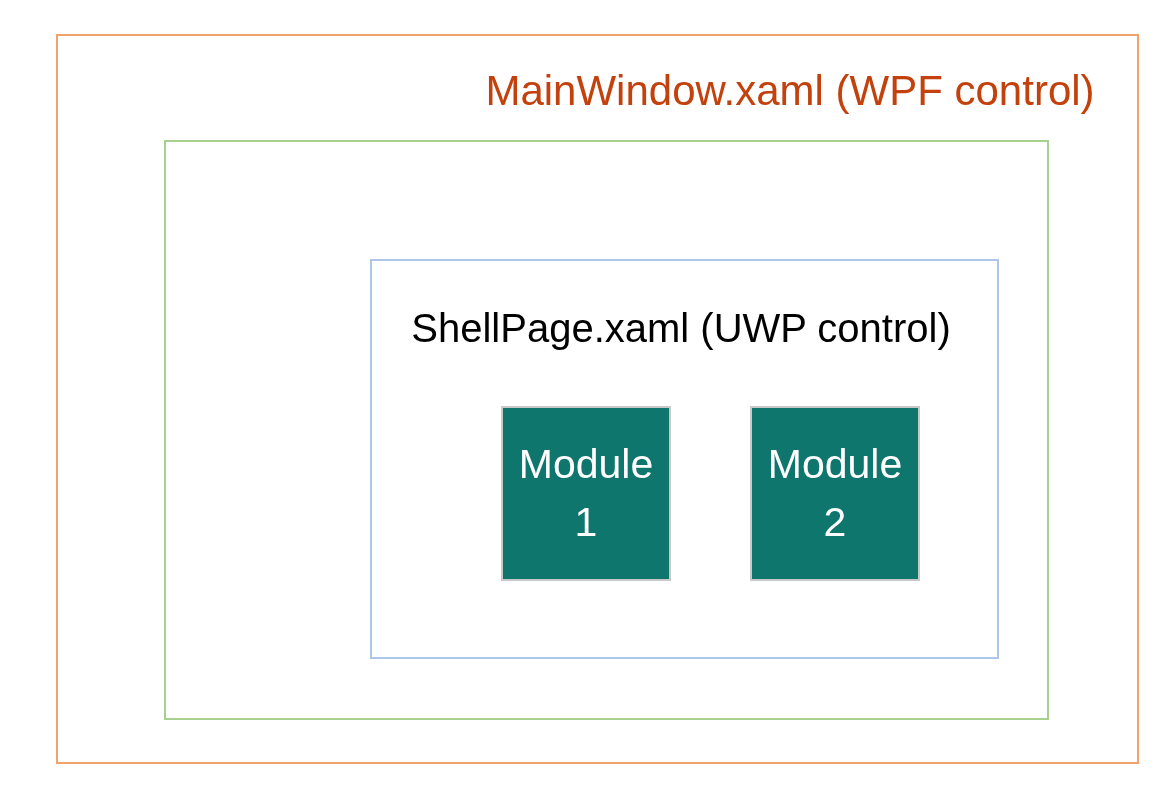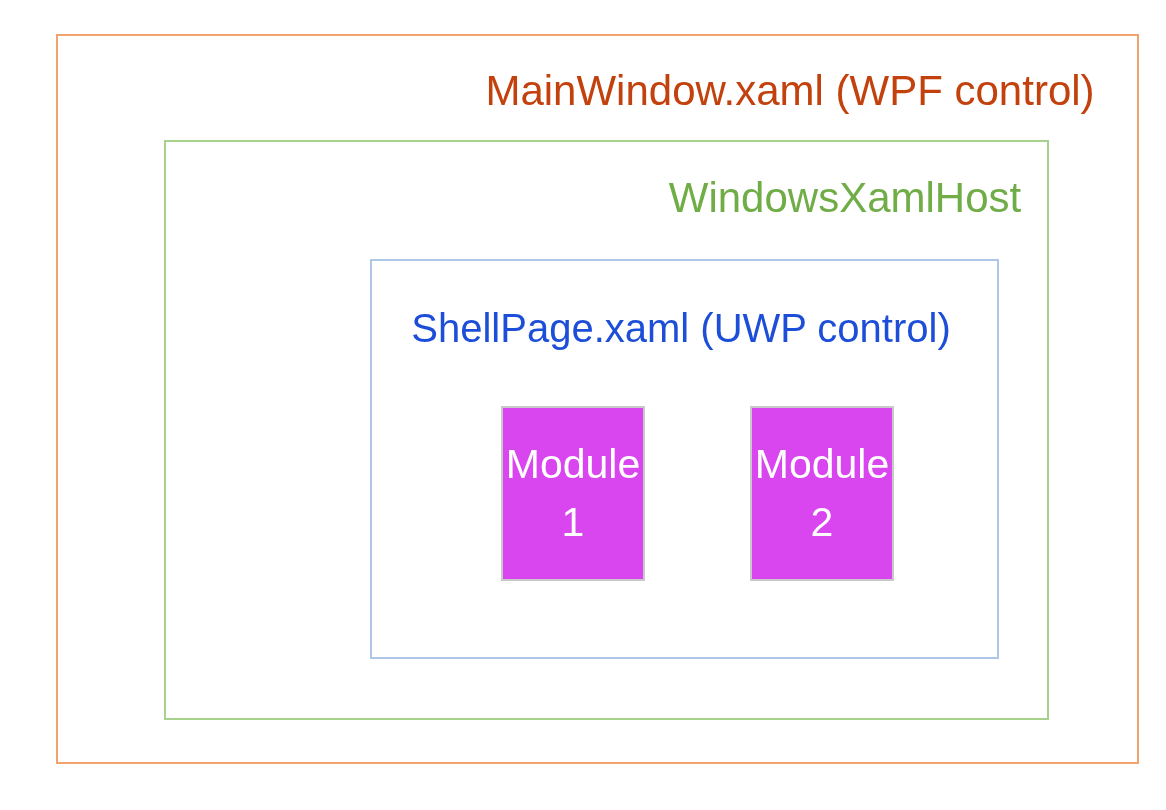--- a/index.html
+++ b/index.html
@@ -54,30 +54,30 @@
     color: #c2410c;
   }
   #xamlhost-label {
     left: 845px;
     top: 198px;
     color: #70ad47;
   }
   #shellpage-label {
     left: 681px;
     top: 328px;
-    color: #1d4ed8;
+    color: #000000;
     font-size: 40px;
   }
   .module-box {
     position: absolute;
     box-sizing: border-box;
-    width: 144px;
+    width: 170px;
     height: 175px;
     top: 406px;
-    background: #d946ef;
+    background: #0f766e;
     border: 2px solid #c9c9c9;
     display: flex;
     flex-direction: column;
     align-items: center;
     justify-content: center;
     color: #ffffff;
     font-size: 41px;
     line-height: 1.4;
     text-align: center;
   }
@@ -96,21 +96,20 @@
   </div>
 
   <div id="xamlhost-box" class="box">
   </div>
 
   <div id="shellpage-box" class="box">
   </div>
 
   <div id="mainwindow-label" class="diagram-label">MainWindow.xaml (WPF control)</div>
 
-  <div id="xamlhost-label" class="diagram-label">WindowsXamlHost</div>
 
   <div id="shellpage-label" class="diagram-label">ShellPage.xaml (UWP control)</div>
 
   <div id="module-1-box" class="module-box">
     <span class="module-line">Module</span>
     <span class="module-line">1</span>
   </div>
 
   <div id="module-2-box" class="module-box">
     <span class="module-line">Module</span>

